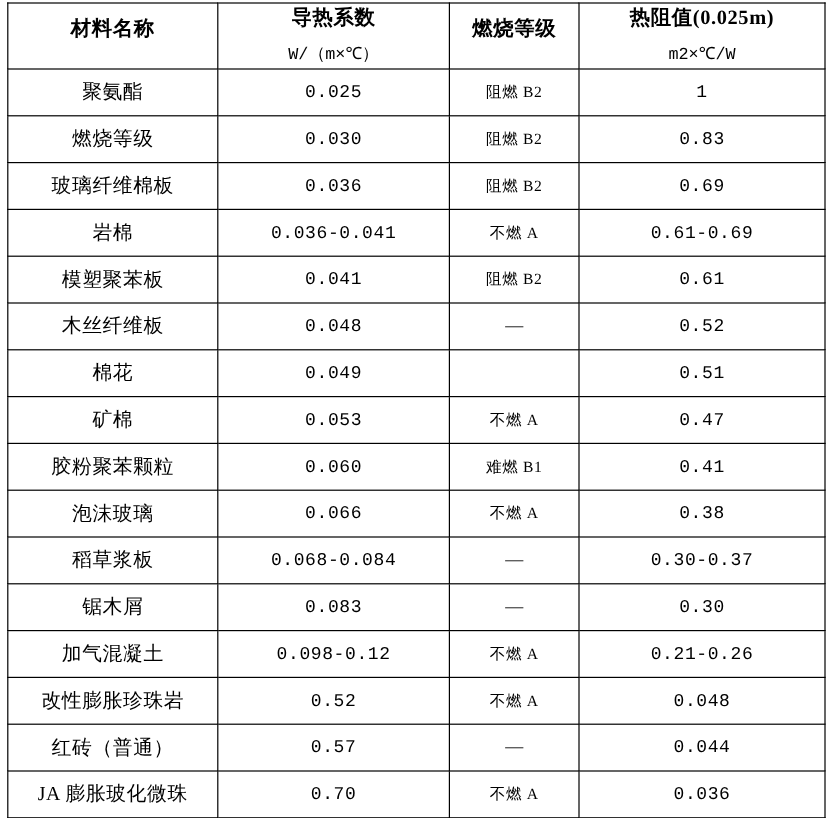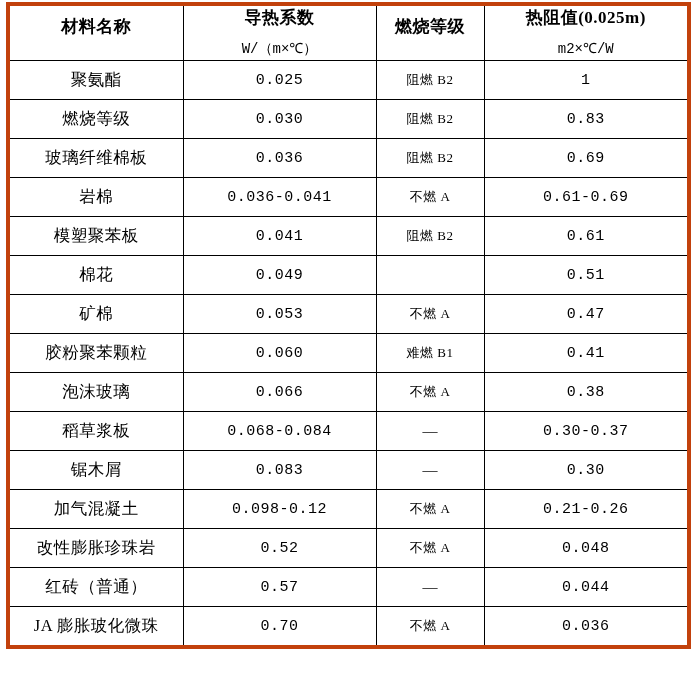--- a/index.html
+++ b/index.html
@@ -34,21 +34,21 @@
   table.material-table th,
   table.material-table td {
     border: 1px solid #000000;
     text-align: center;
     vertical-align: middle;
     padding: 0;
     background: #ffffff;
   }
   
   table.material-table {
-    border: 4px solid #c2410c;
+    border: 1px solid #c2410c;
   }
   thead th {
     height: 54px;
     font-weight: bold;
     font-size: 17px;
     line-height: 1.25;
   }
   thead th .hdr-main {
     display: block;
     font-weight: bold;
@@ -140,20 +140,26 @@
         <td class="grade">不燃 A</td>
         <td class="num">0.61-0.69</td>
       </tr>
       <tr>
         <td class="name">模塑聚苯板</td>
         <td class="num">0.041</td>
         <td class="grade">阻燃 B2</td>
         <td class="num">0.61</td>
       </tr>
       <tr>
+        <td class="name">木丝纤维板</td>
+        <td class="num">0.048</td>
+        <td class="dash">—</td>
+        <td class="num">0.52</td>
+      </tr>
+      <tr>
         <td class="name">棉花</td>
         <td class="num">0.049</td>
         <td class="grade"></td>
         <td class="num">0.51</td>
       </tr>
       <tr>
         <td class="name">矿棉</td>
         <td class="num">0.053</td>
         <td class="grade">不燃 A</td>
         <td class="num">0.47</td>

